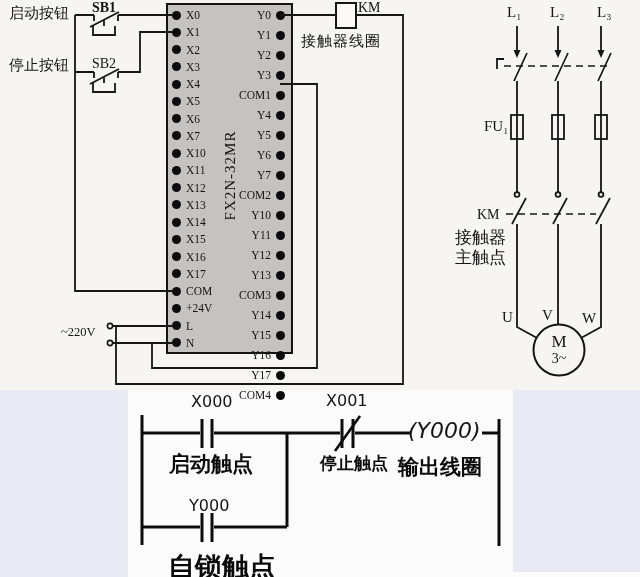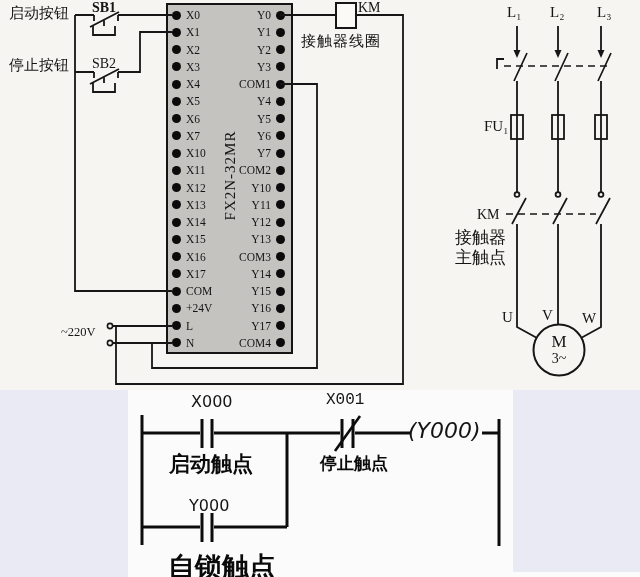--- a/index.html
+++ b/index.html
@@ -11,21 +11,21 @@
   .bot-bg   { position:absolute; left:0; top:390px; width:640px; height:187px; background:#fbfbfb; }
   .lav-left { position:absolute; left:0; top:390px; width:128px; height:187px; background:#e9eaf4; }
   .lav-right{ position:absolute; left:513px; top:390px; width:127px; height:182px; background:#e9eaf4; }
 
   .plc-box {
     position:absolute; left:166px; top:3px; width:127px; height:351px;
     background:#c5c3c0; border:2px solid #141414; box-sizing:border-box; z-index:4;
   }
   .term-col { position:absolute; top:9px; height:340px; display:flex; flex-direction:column; justify-content:space-between; z-index:4; }
   .term-col.left  { left:172px; width:62px; }
-  .term-col.right { left:213px; width:72px; }
+  .term-col.right { left:213px; width:72px;gap:8px; }
   .trow { display:flex; align-items:center; gap:5px; height:12px; font-size:11.5px; line-height:12px; font-family:"Liberation Serif", serif; }
   .term-col.right .trow { flex-direction:row-reverse; }
   .dot { width:9px; height:9px; border-radius:50%; background:#0b0b0b; flex:0 0 auto; }
   .plc-model {
     position:absolute; left:164px; top:168px; width:130px; height:15px; text-align:center;
     transform:rotate(-90deg); font-size:15px; letter-spacing:1px; z-index:4;
     font-family:"Liberation Serif", serif;
   }
   svg.linework { position:absolute; left:0; top:0; z-index:5; pointer-events:none; }
 
@@ -336,20 +336,21 @@
   <div class="lbl serif" style="left:477px;top:207px;font-size:14px;">KM</div>
   <div class="lbl serif" style="left:455px;top:226px;font-size:17px;">接触器</div>
   <div class="lbl serif" style="left:455px;top:246px;font-size:17px;">主触点</div>
   <div class="lbl serif" style="left:502px;top:309px;font-size:15px;">U</div>
   <div class="lbl serif" style="left:542px;top:307px;font-size:15px;">V</div>
   <div class="lbl serif" style="left:582px;top:310px;font-size:15px;">W</div>
   <div class="lbl serif ctr" style="left:545px;top:332px;width:28px;font-size:17px;">M</div>
   <div class="lbl serif ctr" style="left:545px;top:351px;width:28px;font-size:14px;">3~</div>
 
   <div class="lbl sans" style="left:191px;top:392px;font-size:16px;">X000</div>
-  <div class="lbl sans" style="left:326px;top:391px;font-size:16px;font-family:Liberation Mono, monospace;">X001</div>
+  <div class="lbl sans" style="left:326px;top:391px;font-size:16px;">X001</div>
   <div class="lbl sans" style="left:189px;top:496px;font-size:16px;">Y000</div>
   <div class="lbl sans" style="left:408px;top:418px;font-size:22px;font-style:italic;">(Y000)</div>
   <div class="lbl bold-cn" style="left:169px;top:450px;font-size:21px;">启动触点</div>
   <div class="lbl bold-cn" style="left:320px;top:452px;font-size:17px;text-align:right;">停止触点</div>
+  <div class="lbl bold-cn" style="left:398px;top:453px;font-size:21px;">输出线圈</div>
   <div class="lbl bold-cn" style="left:168px;top:549px;font-size:27px;">自锁触点</div>
 
 </div>
 
 </body></html>

